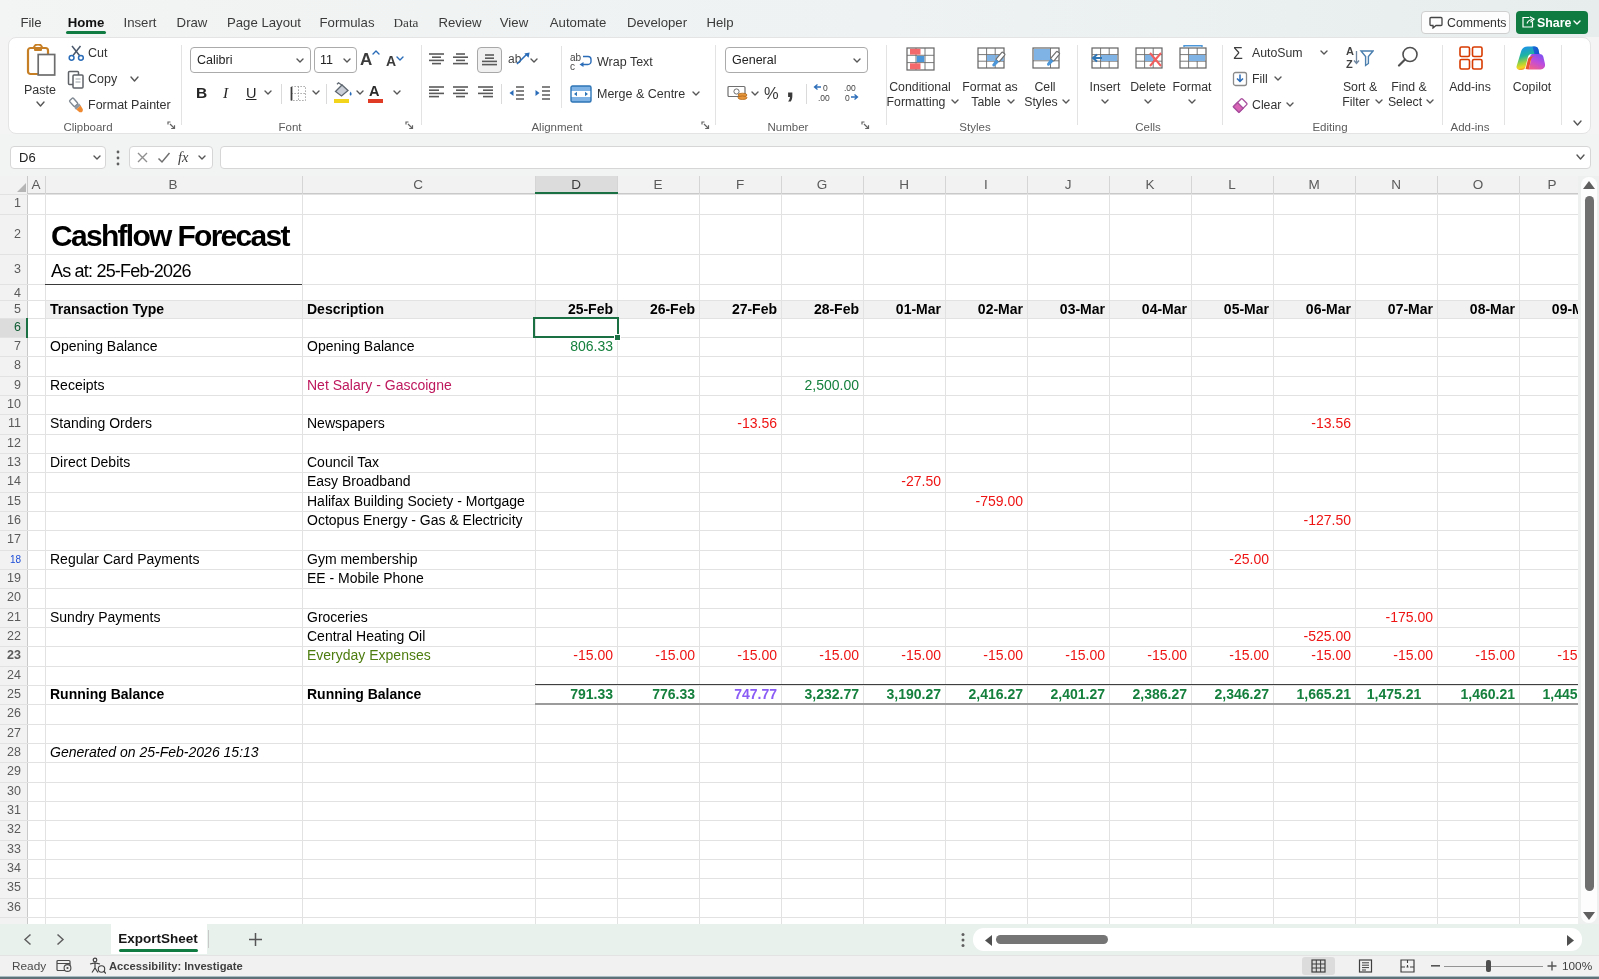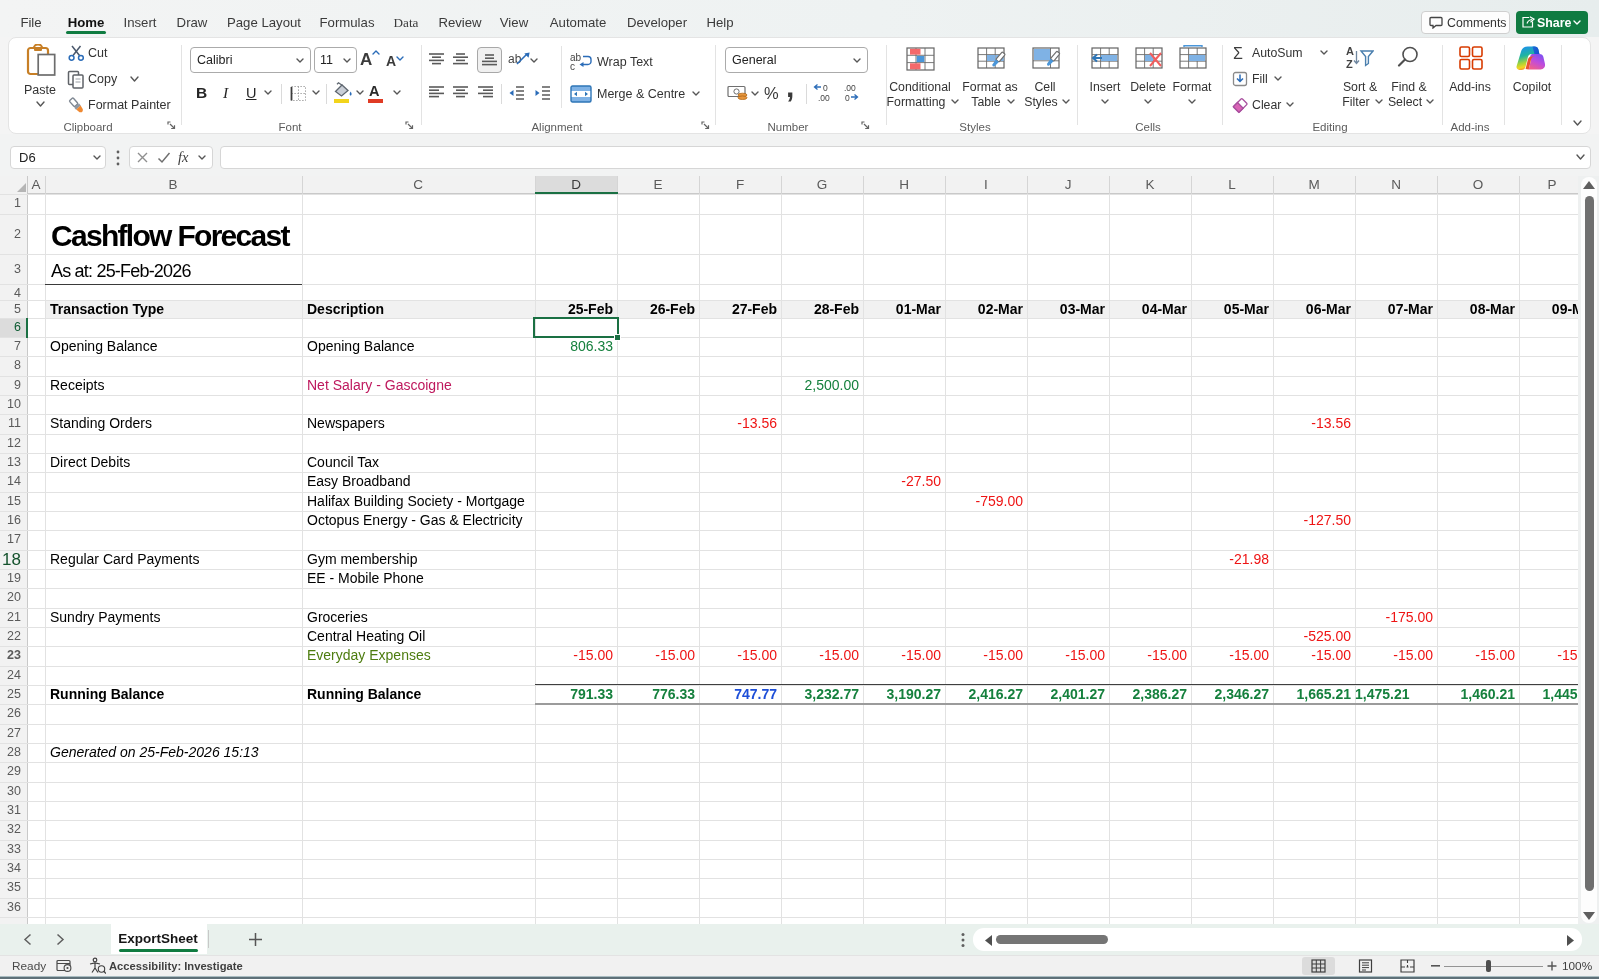--- a/index.html
+++ b/index.html
@@ -551,21 +551,21 @@
 <div style="position:absolute;left:0px;top:356.33px;height:19.329999999999984px;line-height:19.329999999999984px;font-size:12.5px;color:#5a5a5a;white-space:nowrap;width:21px;text-align:right;">8</div>
 <div style="position:absolute;left:0px;top:375.65999999999997px;height:19.33000000000004px;line-height:19.33000000000004px;font-size:12.5px;color:#5a5a5a;white-space:nowrap;width:21px;text-align:right;">9</div>
 <div style="position:absolute;left:0px;top:394.99px;height:19.329999999999984px;line-height:19.329999999999984px;font-size:12.5px;color:#5a5a5a;white-space:nowrap;width:21px;text-align:right;">10</div>
 <div style="position:absolute;left:0px;top:414.32px;height:19.329999999999984px;line-height:19.329999999999984px;font-size:12.5px;color:#5a5a5a;white-space:nowrap;width:21px;text-align:right;">11</div>
 <div style="position:absolute;left:0px;top:433.65px;height:19.33000000000004px;line-height:19.33000000000004px;font-size:12.5px;color:#5a5a5a;white-space:nowrap;width:21px;text-align:right;">12</div>
 <div style="position:absolute;left:0px;top:452.98px;height:19.329999999999984px;line-height:19.329999999999984px;font-size:12.5px;color:#5a5a5a;white-space:nowrap;width:21px;text-align:right;">13</div>
 <div style="position:absolute;left:0px;top:472.31px;height:19.329999999999984px;line-height:19.329999999999984px;font-size:12.5px;color:#5a5a5a;white-space:nowrap;width:21px;text-align:right;">14</div>
 <div style="position:absolute;left:0px;top:491.64px;height:19.329999999999984px;line-height:19.329999999999984px;font-size:12.5px;color:#5a5a5a;white-space:nowrap;width:21px;text-align:right;">15</div>
 <div style="position:absolute;left:0px;top:510.96999999999997px;height:19.329999999999984px;line-height:19.329999999999984px;font-size:12.5px;color:#5a5a5a;white-space:nowrap;width:21px;text-align:right;">16</div>
 <div style="position:absolute;left:0px;top:530.3px;height:19.33000000000004px;line-height:19.33000000000004px;font-size:12.5px;color:#5a5a5a;white-space:nowrap;width:21px;text-align:right;">17</div>
-<div style="position:absolute;left:0px;top:549.63px;height:19.33000000000004px;line-height:19.33000000000004px;font-size:17px;color:#14532d;white-space:nowrap;width:21px;text-align:right;">18</div>
+<div style="position:absolute;left:0px;top:549.63px;height:19.33000000000004px;line-height:19.33000000000004px;font-size:10px;color:#1d4ed8;white-space:nowrap;width:21px;text-align:right;">18</div>
 <div style="position:absolute;left:0px;top:568.96px;height:19.329999999999927px;line-height:19.329999999999927px;font-size:12.5px;color:#5a5a5a;white-space:nowrap;width:21px;text-align:right;">19</div>
 <div style="position:absolute;left:0px;top:588.29px;height:19.33000000000004px;line-height:19.33000000000004px;font-size:12.5px;color:#5a5a5a;white-space:nowrap;width:21px;text-align:right;">20</div>
 <div style="position:absolute;left:0px;top:607.62px;height:19.33000000000004px;line-height:19.33000000000004px;font-size:12.5px;color:#5a5a5a;white-space:nowrap;width:21px;text-align:right;">21</div>
 <div style="position:absolute;left:0px;top:626.95px;height:19.329999999999927px;line-height:19.329999999999927px;font-size:12.5px;color:#5a5a5a;white-space:nowrap;width:21px;text-align:right;">22</div>
 <div style="position:absolute;left:0px;top:646.28px;height:19.329999999999927px;line-height:19.329999999999927px;font-size:12.5px;color:#5a5a5a;white-space:nowrap;width:21px;text-align:right;font-weight:bold;">23</div>
 <div style="position:absolute;left:0px;top:665.6099999999999px;height:19.33000000000004px;line-height:19.33000000000004px;font-size:12.5px;color:#5a5a5a;white-space:nowrap;width:21px;text-align:right;">24</div>
 <div style="position:absolute;left:0px;top:684.9399999999999px;height:19.33000000000004px;line-height:19.33000000000004px;font-size:12.5px;color:#5a5a5a;white-space:nowrap;width:21px;text-align:right;">25</div>
 <div style="position:absolute;left:0px;top:704.27px;height:19.329999999999927px;line-height:19.329999999999927px;font-size:12.5px;color:#5a5a5a;white-space:nowrap;width:21px;text-align:right;">26</div>
 <div style="position:absolute;left:0px;top:723.5999999999999px;height:19.33000000000004px;line-height:19.33000000000004px;font-size:12.5px;color:#5a5a5a;white-space:nowrap;width:21px;text-align:right;">27</div>
 <div style="position:absolute;left:0px;top:742.93px;height:19.33000000000004px;line-height:19.33000000000004px;font-size:12.5px;color:#5a5a5a;white-space:nowrap;width:21px;text-align:right;">28</div>
@@ -608,21 +608,21 @@
 <div style="position:absolute;left:50px;top:452.98px;height:19.329999999999984px;line-height:19.329999999999984px;font-size:14px;color:#000;white-space:nowrap;">Direct Debits</div>
 <div style="position:absolute;left:307px;top:452.98px;height:19.329999999999984px;line-height:19.329999999999984px;font-size:14px;color:#000;white-space:nowrap;">Council Tax</div>
 <div style="position:absolute;left:307px;top:472.31px;height:19.329999999999984px;line-height:19.329999999999984px;font-size:14px;color:#000;white-space:nowrap;">Easy Broadband</div>
 <div style="position:absolute;left:863px;top:472.31px;height:19.329999999999984px;line-height:19.329999999999984px;font-size:14px;color:#ee1414;white-space:nowrap;width:78px;text-align:right;">-27.50</div>
 <div style="position:absolute;left:307px;top:491.64px;height:19.329999999999984px;line-height:19.329999999999984px;font-size:14px;color:#000;white-space:nowrap;">Halifax Building Society - Mortgage</div>
 <div style="position:absolute;left:945px;top:491.64px;height:19.329999999999984px;line-height:19.329999999999984px;font-size:14px;color:#ee1414;white-space:nowrap;width:78px;text-align:right;">-759.00</div>
 <div style="position:absolute;left:307px;top:510.96999999999997px;height:19.329999999999984px;line-height:19.329999999999984px;font-size:14px;color:#000;white-space:nowrap;">Octopus Energy - Gas &amp; Electricity</div>
 <div style="position:absolute;left:1273px;top:510.96999999999997px;height:19.329999999999984px;line-height:19.329999999999984px;font-size:14px;color:#ee1414;white-space:nowrap;width:78px;text-align:right;">-127.50</div>
 <div style="position:absolute;left:50px;top:549.63px;height:19.33000000000004px;line-height:19.33000000000004px;font-size:14px;color:#000;white-space:nowrap;">Regular Card Payments</div>
 <div style="position:absolute;left:307px;top:549.63px;height:19.33000000000004px;line-height:19.33000000000004px;font-size:14px;color:#000;white-space:nowrap;">Gym membership</div>
-<div style="position:absolute;left:1191px;top:549.63px;height:19.33000000000004px;line-height:19.33000000000004px;font-size:14px;color:#ee1414;white-space:nowrap;width:78px;text-align:right;">-21.98</div>
+<div style="position:absolute;left:1191px;top:549.63px;height:19.33000000000004px;line-height:19.33000000000004px;font-size:14px;color:#ee1414;white-space:nowrap;width:78px;text-align:right;">-25.00</div>
 <div style="position:absolute;left:307px;top:568.96px;height:19.329999999999927px;line-height:19.329999999999927px;font-size:14px;color:#000;white-space:nowrap;">EE - Mobile Phone</div>
 <div style="position:absolute;left:50px;top:607.62px;height:19.33000000000004px;line-height:19.33000000000004px;font-size:14px;color:#000;white-space:nowrap;">Sundry Payments</div>
 <div style="position:absolute;left:307px;top:607.62px;height:19.33000000000004px;line-height:19.33000000000004px;font-size:14px;color:#000;white-space:nowrap;">Groceries</div>
 <div style="position:absolute;left:1355px;top:607.62px;height:19.33000000000004px;line-height:19.33000000000004px;font-size:14px;color:#ee1414;white-space:nowrap;width:78px;text-align:right;">-175.00</div>
 <div style="position:absolute;left:307px;top:626.95px;height:19.329999999999927px;line-height:19.329999999999927px;font-size:14px;color:#000;white-space:nowrap;">Central Heating Oil</div>
 <div style="position:absolute;left:1273px;top:626.95px;height:19.329999999999927px;line-height:19.329999999999927px;font-size:14px;color:#ee1414;white-space:nowrap;width:78px;text-align:right;">-525.00</div>
 <div style="position:absolute;left:307px;top:646.28px;height:19.329999999999927px;line-height:19.329999999999927px;font-size:14px;color:#4d7c0f;white-space:nowrap;">Everyday Expenses</div>
 <div style="position:absolute;left:535px;top:646.28px;height:19.329999999999927px;line-height:19.329999999999927px;font-size:14px;color:#ee1414;white-space:nowrap;width:78px;text-align:right;">-15.00</div>
 <div style="position:absolute;left:617px;top:646.28px;height:19.329999999999927px;line-height:19.329999999999927px;font-size:14px;color:#ee1414;white-space:nowrap;width:78px;text-align:right;">-15.00</div>
 <div style="position:absolute;left:699px;top:646.28px;height:19.329999999999927px;line-height:19.329999999999927px;font-size:14px;color:#ee1414;white-space:nowrap;width:78px;text-align:right;">-15.00</div>
@@ -633,29 +633,29 @@
 <div style="position:absolute;left:1109px;top:646.28px;height:19.329999999999927px;line-height:19.329999999999927px;font-size:14px;color:#ee1414;white-space:nowrap;width:78px;text-align:right;">-15.00</div>
 <div style="position:absolute;left:1191px;top:646.28px;height:19.329999999999927px;line-height:19.329999999999927px;font-size:14px;color:#ee1414;white-space:nowrap;width:78px;text-align:right;">-15.00</div>
 <div style="position:absolute;left:1273px;top:646.28px;height:19.329999999999927px;line-height:19.329999999999927px;font-size:14px;color:#ee1414;white-space:nowrap;width:78px;text-align:right;">-15.00</div>
 <div style="position:absolute;left:1355px;top:646.28px;height:19.329999999999927px;line-height:19.329999999999927px;font-size:14px;color:#ee1414;white-space:nowrap;width:78px;text-align:right;">-15.00</div>
 <div style="position:absolute;left:1437px;top:646.28px;height:19.329999999999927px;line-height:19.329999999999927px;font-size:14px;color:#ee1414;white-space:nowrap;width:78px;text-align:right;">-15.00</div>
 <div style="position:absolute;left:1519px;top:646.28px;height:19.329999999999927px;line-height:19.329999999999927px;font-size:14px;color:#ee1414;white-space:nowrap;width:78px;text-align:right;">-15.00</div>
 <div style="position:absolute;left:50px;top:684.9399999999999px;height:19.33000000000004px;line-height:19.33000000000004px;font-size:14px;color:#000;white-space:nowrap;font-weight:700;">Running Balance</div>
 <div style="position:absolute;left:307px;top:684.9399999999999px;height:19.33000000000004px;line-height:19.33000000000004px;font-size:14px;color:#000;white-space:nowrap;font-weight:700;">Running Balance</div>
 <div style="position:absolute;left:535px;top:684.9399999999999px;height:19.33000000000004px;line-height:19.33000000000004px;font-size:14px;color:#15803d;white-space:nowrap;width:78px;text-align:right;font-weight:700;">791.33</div>
 <div style="position:absolute;left:617px;top:684.9399999999999px;height:19.33000000000004px;line-height:19.33000000000004px;font-size:14px;color:#15803d;white-space:nowrap;width:78px;text-align:right;font-weight:700;">776.33</div>
-<div style="position:absolute;left:699px;top:684.9399999999999px;height:19.33000000000004px;line-height:19.33000000000004px;font-size:14px;color:#1d4ed8;white-space:nowrap;width:78px;text-align:right;font-weight:700;padding-left:12px;">747.77</div>
+<div style="position:absolute;left:699px;top:684.9399999999999px;height:19.33000000000004px;line-height:19.33000000000004px;font-size:14px;color:#8b5cf6;white-space:nowrap;width:78px;text-align:right;font-weight:700;padding-left:12px;">747.77</div>
 <div style="position:absolute;left:781px;top:684.9399999999999px;height:19.33000000000004px;line-height:19.33000000000004px;font-size:14px;color:#15803d;white-space:nowrap;width:78px;text-align:right;font-weight:700;">3,232.77</div>
 <div style="position:absolute;left:863px;top:684.9399999999999px;height:19.33000000000004px;line-height:19.33000000000004px;font-size:14px;color:#15803d;white-space:nowrap;width:78px;text-align:right;font-weight:700;">3,190.27</div>
 <div style="position:absolute;left:945px;top:684.9399999999999px;height:19.33000000000004px;line-height:19.33000000000004px;font-size:14px;color:#15803d;white-space:nowrap;width:78px;text-align:right;font-weight:700;">2,416.27</div>
 <div style="position:absolute;left:1027px;top:684.9399999999999px;height:19.33000000000004px;line-height:19.33000000000004px;font-size:14px;color:#15803d;white-space:nowrap;width:78px;text-align:right;font-weight:700;">2,401.27</div>
 <div style="position:absolute;left:1109px;top:684.9399999999999px;height:19.33000000000004px;line-height:19.33000000000004px;font-size:14px;color:#15803d;white-space:nowrap;width:78px;text-align:right;font-weight:700;">2,386.27</div>
 <div style="position:absolute;left:1191px;top:684.9399999999999px;height:19.33000000000004px;line-height:19.33000000000004px;font-size:14px;color:#15803d;white-space:nowrap;width:78px;text-align:right;font-weight:700;">2,346.27</div>
 <div style="position:absolute;left:1273px;top:684.9399999999999px;height:19.33000000000004px;line-height:19.33000000000004px;font-size:14px;color:#15803d;white-space:nowrap;width:78px;text-align:right;font-weight:700;">1,665.21</div>
-<div style="position:absolute;left:1355px;top:684.9399999999999px;height:19.33000000000004px;line-height:19.33000000000004px;font-size:14px;color:#15803d;white-space:nowrap;width:78px;text-align:left;font-weight:700;">1,475.21</div>
+<div style="position:absolute;left:1355px;top:684.9399999999999px;height:19.33000000000004px;line-height:19.33000000000004px;font-size:14px;color:#15803d;white-space:nowrap;width:78px;text-align:center;font-weight:700;">1,475.21</div>
 <div style="position:absolute;left:1437px;top:684.9399999999999px;height:19.33000000000004px;line-height:19.33000000000004px;font-size:14px;color:#15803d;white-space:nowrap;width:78px;text-align:right;font-weight:700;">1,460.21</div>
 <div style="position:absolute;left:1519px;top:684.9399999999999px;height:19.33000000000004px;line-height:19.33000000000004px;font-size:14px;color:#15803d;white-space:nowrap;width:78px;text-align:right;font-weight:700;">1,445.21</div>
 <div style="position:absolute;left:535px;top:684px;width:1043px;height:1px;background:#3f3f3f;"></div>
 <div style="position:absolute;left:535px;top:703px;width:1043px;height:2px;background:#9b9b9b;"></div>
 <div style="position:absolute;left:50px;top:742.93px;height:19.33000000000004px;line-height:19.33000000000004px;font-size:14px;color:#000;white-space:nowrap;font-style:italic;">Generated on 25-Feb-2026 15:13</div>
 <div style="position:absolute;left:533px;top:316.5px;width:86px;height:21.5px;border:2px solid #1a7043;background:transparent;"></div>
 <div style="position:absolute;left:614px;top:334.0px;width:7px;height:7px;background:#1a7043;border:1px solid #fff;"></div>
 <div style="position:absolute;left:1578px;top:176px;width:21px;height:748px;background:#eef0f0;"></div>
 <div style="position:absolute;left:1581px;top:177px;width:16px;height:746px;background:#fdfdfd;border-radius:8px;"></div>
 <svg style="position:absolute;left:1583px;top:181px" width="12" height="8">

